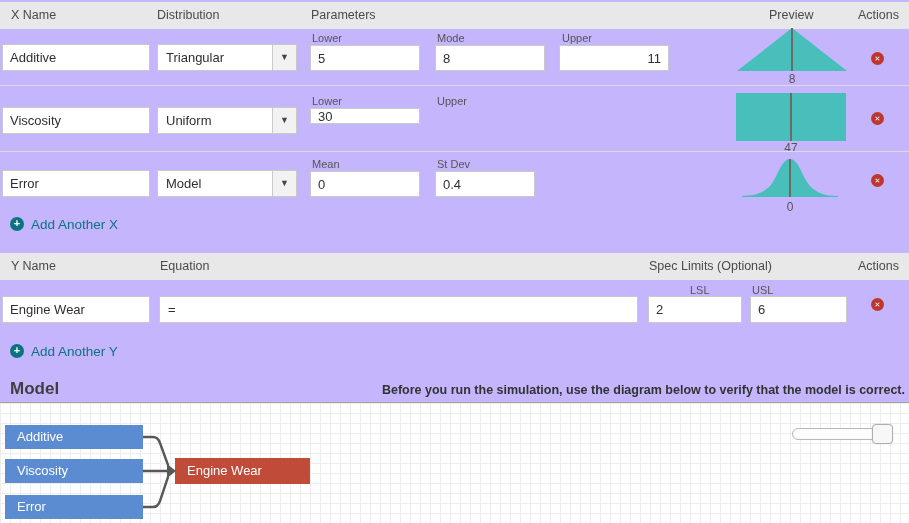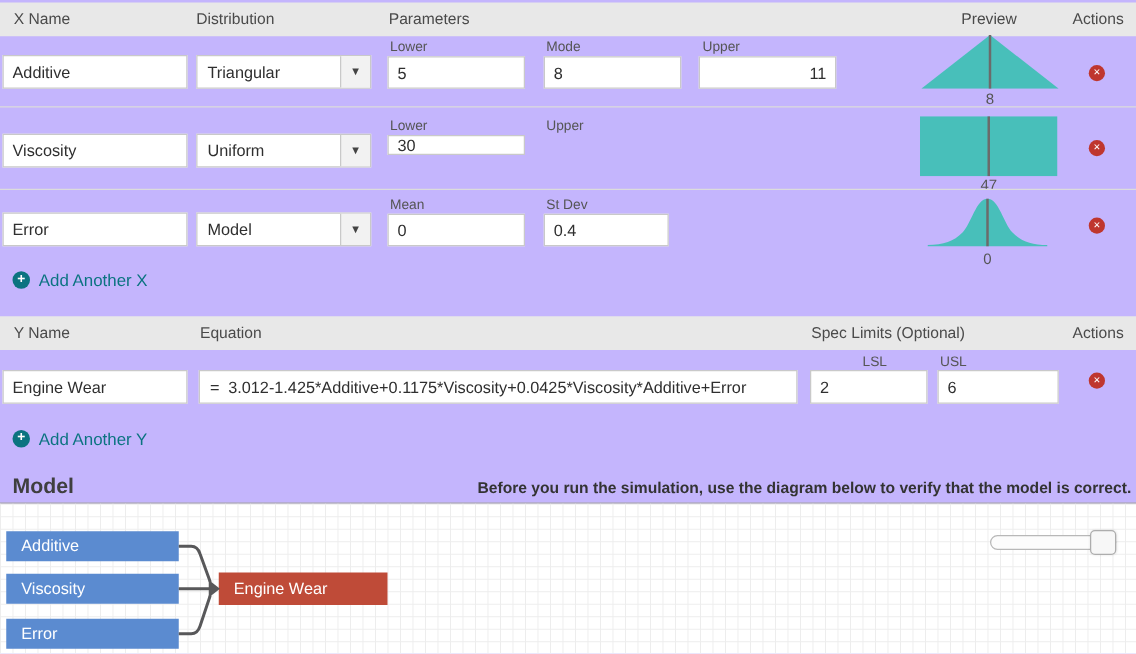--- a/index.html
+++ b/index.html
@@ -122,21 +122,20 @@
     <div class="abs hlabel" style="left:160px;">Equation</div>
     <div class="abs hlabel" style="left:649px;">Spec Limits (Optional)</div>
     <div class="abs hlabel" style="left:858px;">Actions</div>
   </div>
 
   <div class="abs flabel" style="left:650px;top:283px;margin-left:40px;">LSL</div>
   <div class="abs flabel" style="left:752px;top:283px;">USL</div>
   <input class="abs tinput" style="left: 2px; top: 296px; width: 148px;" value="Engine Wear">
   <div class="abs eq" style="left:159px;top:296px;width:479px;">
     <span class="pre">=</span>
-    <span>3.012-1.425*Additive+0.1175*Viscosity+0.0425*Viscosity*Additive+Error</span>
   </div>
   <input class="abs tinput" style="left: 648px; top: 296px; width: 94px;" value="2">
   <input class="abs tinput" style="left: 750px; top: 296px; width: 97px;" value="6">
   <div class="abs del" style="left:871px;top:298px;">✕</div>
 
   <div class="abs addlink" style="left:10px;top:343px;">
     <span class="plus">+</span>
     <span class="txt">Add Another Y</span>
   </div>
 

